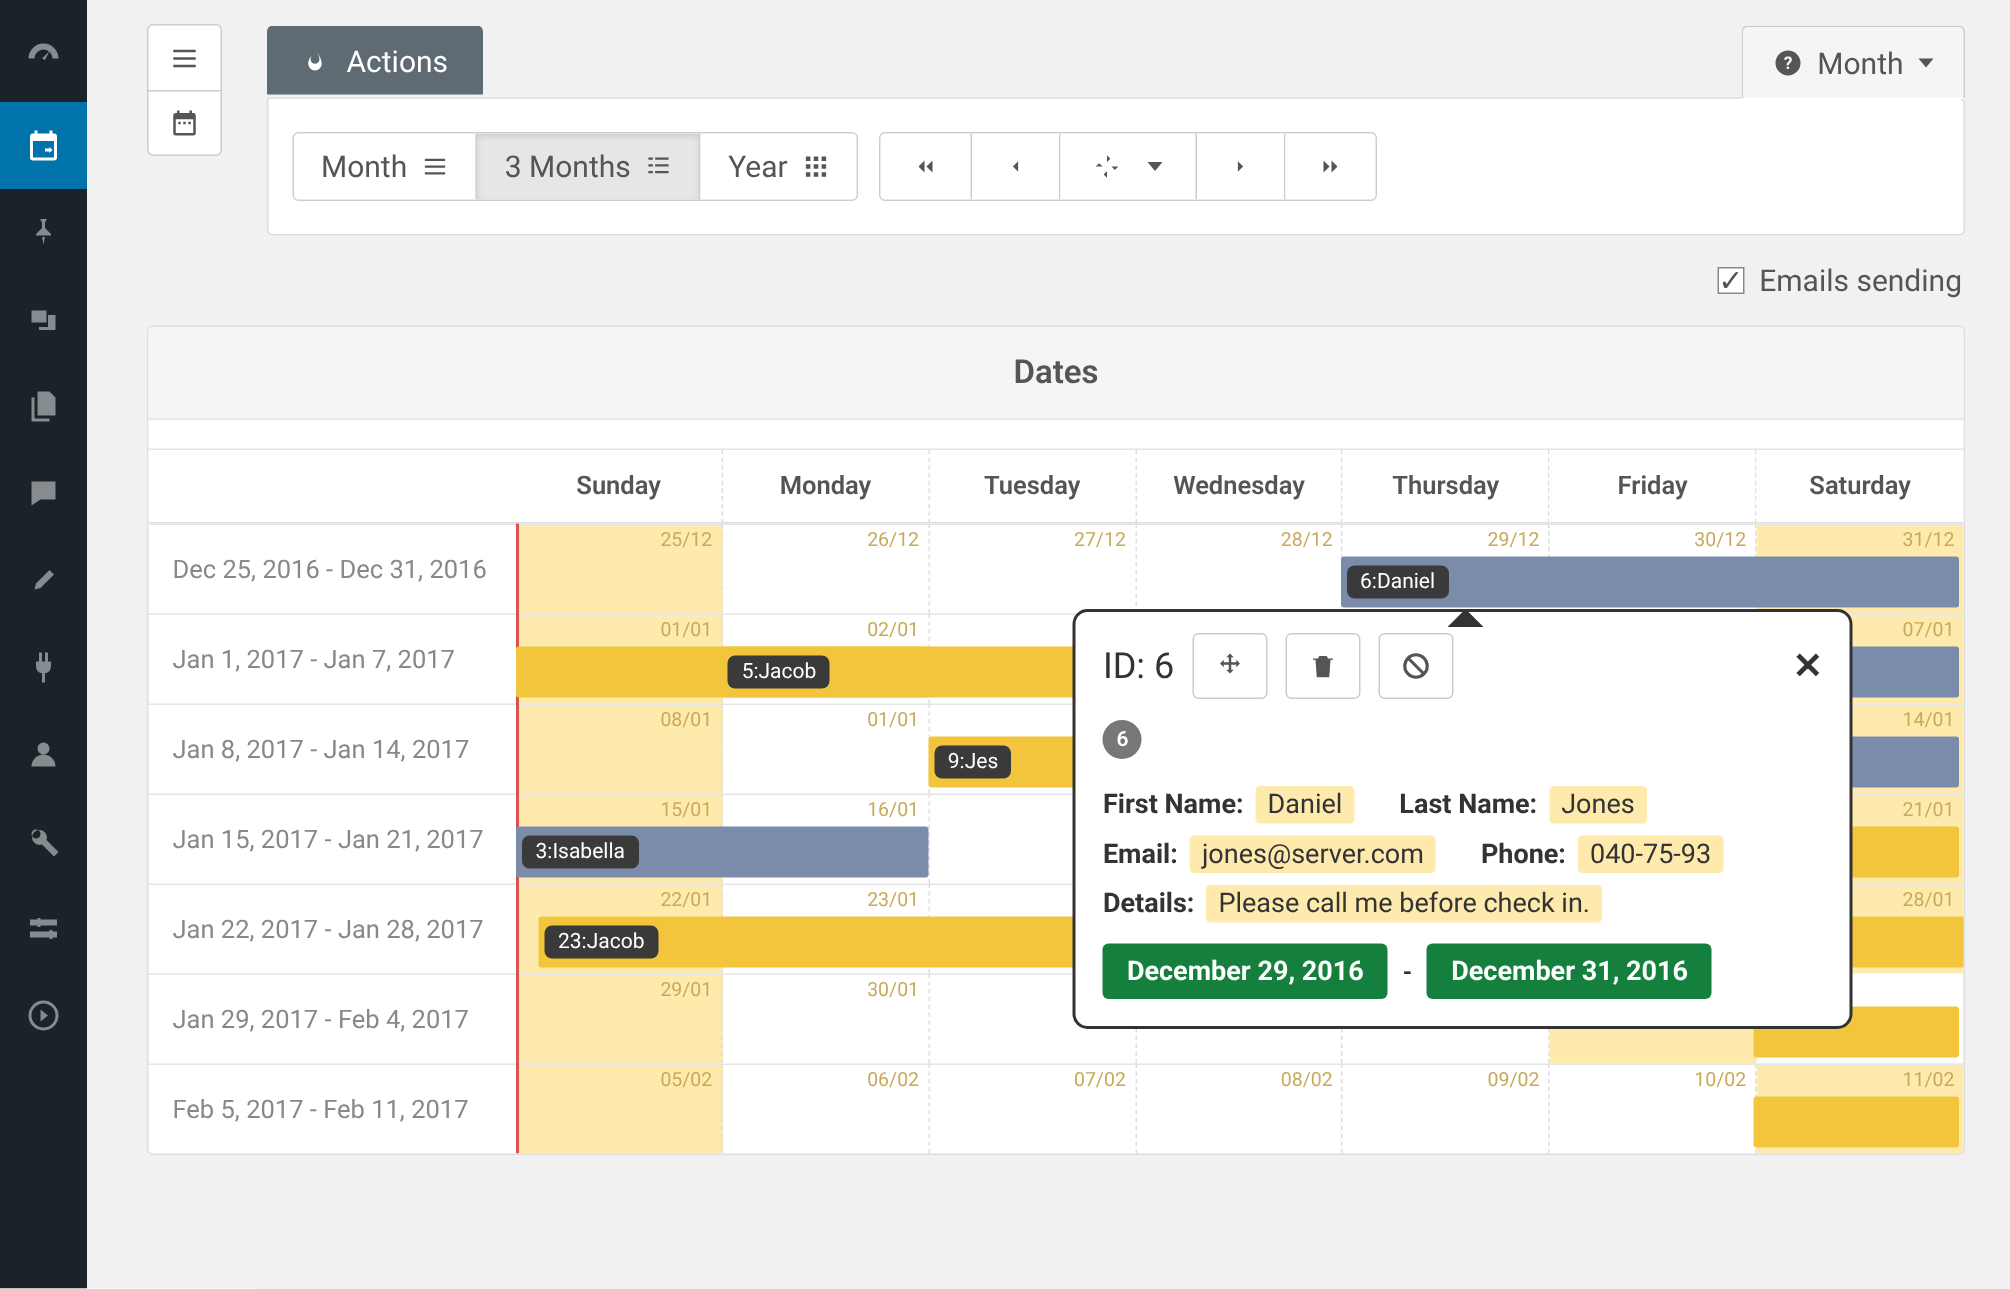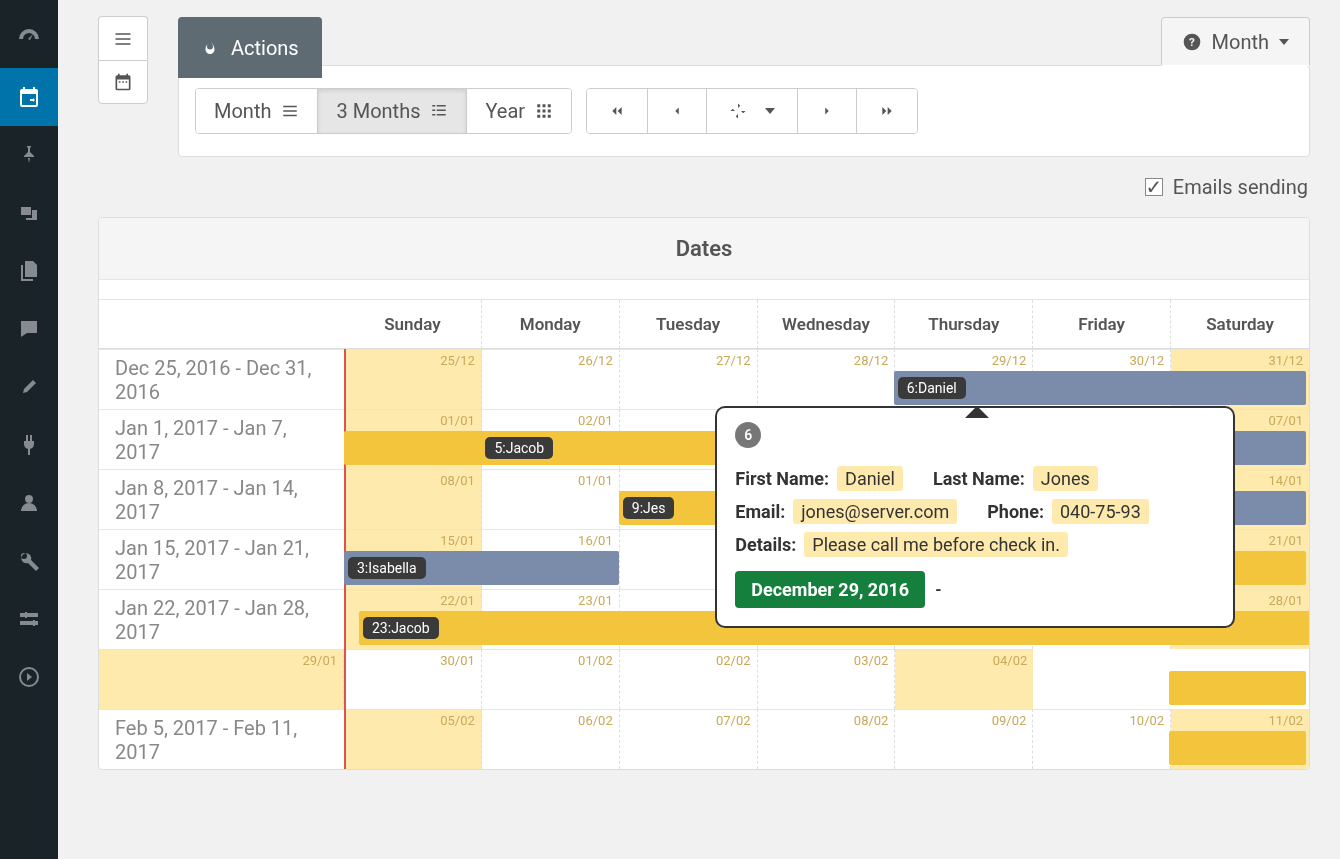--- a/index.html
+++ b/index.html
@@ -16,38 +16,38 @@
 .search-group { display: flex; margin-top: 8px; }
 .search-input { width: 300px; height: 48px; border: 1px solid #ddd; border-radius: 4px 0 0 4px; padding: 0 14px; font-size: 20px; color: #555; }
 .search-input::placeholder { color: #999; }
 .go-btn { height: 48px; padding: 0 18px; border: 1px solid #ccc; border-left: none; background: #fafafa; border-radius: 0 4px 4px 0; font-size: 20px; color: #555; display: flex; align-items: center; gap: 6px; cursor: pointer; }
 .toolbar-row { display: flex; align-items: flex-start; gap: 30px; margin-bottom: 14px; }
 .vbtn-group { display: flex; flex-direction: column; }
 .icon-btn { width: 50px; height: 44px; border: 1px solid #ccc; background: #fff; display: flex; align-items: center; justify-content: center; cursor: pointer; color: #555; }
 .vbtn-group .icon-btn:first-child { border-radius: 4px 4px 0 0; border-bottom: none; }
 .vbtn-group .icon-btn:last-child { border-radius: 0 0 4px 4px; }
 .panel { flex: 1; border: 1px solid #ddd; border-radius: 0 4px 4px 4px; background: #fff; position: relative; }
-.actions-tab { position: absolute; top: -49px; left: -1px; height: 61px; background: #5f6b72; color: #fff; border: 1px solid #5f6b72; border-bottom: none; border-radius: 4px 4px 0 0; padding: 0 22px; display: flex; align-items: center; gap: 12px; font-size: 20px; cursor: pointer; }
+.actions-tab { position: absolute; top: -49px; left: -1px; height: 46px; background: #5f6b72; color: #fff; border: 1px solid #5f6b72; border-bottom: none; border-radius: 4px 4px 0 0; padding: 0 22px; display: flex; align-items: center; gap: 12px; font-size: 20px; cursor: pointer; }
 .help-btn { position: absolute; top: -49px; right: -1px; height: 49px; border: 1px solid #ccc; border-bottom-color: #fff; border-radius: 4px 4px 0 0; background: #f5f5f5; padding: 0 20px; display: flex; align-items: center; gap: 10px; font-size: 20px; color: #555; cursor: pointer; }
 .panel-inner { padding: 22px 16px; display: flex; gap: 14px; margin-top: 0; }
 .btn-group { display: flex; border-radius: 4px; overflow: hidden; border: 1px solid #ccc; }
 .btn-group .pill { padding: 10px 18px; background: #fff; border-right: 1px solid #ccc; display: flex; align-items: center; gap: 10px; font-size: 20px; color: #555; cursor: pointer; }
 .btn-group .pill:last-child { border-right: none; }
 .btn-group .pill.active { background: #e6e6e6; box-shadow: inset 0 2px 4px rgba(0,0,0,0.1); }
 .btn-group .pill.navicon { padding: 10px 22px; }
 .emails-row { text-align: right; padding: 4px 2px 18px; font-size: 20px; color: #555; display: flex; justify-content: flex-end; align-items: center; gap: 10px; }
 .checkbox { width: 18px; height: 18px; border: 1px solid #888; display: inline-flex; align-items: center; justify-content: center; background: #fff; }
 .grid-wrap { border: 1px solid #ddd; border-radius: 4px; background: #fff; overflow: hidden; }
 .grid-header-title { text-align: center; font-size: 22px; font-weight: 600; color: #555; padding: 18px 0; background: #f5f5f5; border-bottom: 1px solid #e5e5e5; }
 .grid-spacer { height: 20px; background: #fff; border-bottom: 1px solid #e5e5e5; }
 .grid { display: grid; grid-template-columns: 245px repeat(7, 1fr); }
 .grid-head { background: #fff; border-bottom: 1px solid #ddd; padding: 14px 0; text-align: center; font-weight: 600; color: #555; font-size: 17px; }
 .grid-head.blank { background: #fff; }
 .col-div { border-right: 1px dashed #ddd; }
-.week-label { padding: 0 16px; display: flex; align-items: center; font-size: 20px; color: #888; border-top: 1px solid #e5e5e5; height: 60px; }
+.week-label { padding: 0 16px; display: flex; align-items: center; font-size: 17px; color: #888; border-top: 1px solid #e5e5e5; height: 60px; }
 .cell { border-top: 1px solid #e5e5e5; height: 60px; position: relative; text-align: right; padding: 3px 6px 0 0; font-size: 13px; color: #c9a95a; }
 .cell.weekend { background: #ffeaae; }
 .today-line { position: absolute; top: 0; bottom: 0; left: 245px; width: 2px; background: #d9534f; z-index: 2; }
 .booking { position: absolute; height: 34px; border-radius: 2px; display: flex; align-items: center; z-index: 3; }
 .booking.blue { background: #7b8cab; }
 .booking.yellow { background: #f2c53d; }
 .chip { background: #3a3a3a; color: #fff; border-radius: 5px; padding: 3px 9px; font-size: 14px; margin-left: 4px; white-space: nowrap; }
 .popover { position: absolute; width: 520px; background: #fff; border: 2px solid #333; border-radius: 10px; z-index: 10; padding: 14px 18px 18px; }
 .popover::before { content: ""; position: absolute; top: -14px; left: 248px; border: 12px solid transparent; border-bottom-color: #333; }
 .pop-head { display: flex; justify-content: space-between; align-items: center; margin-bottom: 14px; }
@@ -280,20 +280,21 @@
             <div class="week-label">Jan 22, 2017 - Jan 28, 2017</div>
             <div class="cell weekend col-div">22/01</div>
             <div class="cell col-div">23/01</div>
             <div class="cell col-div">24/01</div>
             <div class="cell col-div">25/01</div>
             <div class="cell col-div">26/01</div>
             <div class="cell col-div">27/01</div>
             <div class="cell weekend">28/01</div>
           </div>
           <div class="grid">
+            <div class="week-label">Jan 29, 2017 - Feb 4, 2017</div>
             <div class="cell weekend col-div">29/01</div>
             <div class="cell col-div">30/01</div>
             <div class="cell col-div">01/02</div>
             <div class="cell col-div">02/02</div>
             <div class="cell col-div">03/02</div>
             <div class="cell weekend">04/02</div>
           </div>
           <div class="grid">
             <div class="week-label">Feb 5, 2017 - Feb 11, 2017</div>
             <div class="cell weekend col-div">05/02</div>
@@ -324,20 +325,42 @@
           <div class="booking yellow" style="left: 1069.57px; top: 202px; width: 137.429px;"></div>
           <div class="booking yellow" style="left: 260px; top: 262px; width: 962px;">
             <span class="chip">23:Jacob</span>
           </div>
           <div class="booking yellow" style="left: 1069.57px; top: 322px; width: 137.429px;"></div>
           <div class="booking yellow" style="left: 1069.57px; top: 382px; width: 137.429px;"></div>
         </div>
     </div>
 
     <div class="popover" id="popover" style="left: 715.286px; top: 406px;">
+      <div class="pop-head">
+        <div class="pop-head-left">
+          <span class="pop-id"><span>ID: </span><span>6</span></span>
+          <button class="pop-btn">
+              <svg width="20" height="20" viewBox="0 0 24 24" fill="currentColor">
+                <path d="M12 2l3 3h-2v4h4V7l3 3-3 3v-2h-4v4h2l-3 3-3-3h2v-4H7v2l-3-3 3-3v2h4V5H9z"></path>
+              </svg>
+            </button>
+          <button class="pop-btn">
+              <svg width="20" height="20" viewBox="0 0 24 24" fill="currentColor">
+                <path d="M6 7h12l-1 14H7zM9 4h6l1 2H8zM4 6h16v1H4z"></path>
+              </svg>
+            </button>
+          <button class="pop-btn">
+              <svg width="20" height="20" viewBox="0 0 24 24" fill="none" stroke="currentColor" stroke-width="2.5">
+                <circle cx="12" cy="12" r="9"></circle>
+                <path d="M6 6l12 12"></path>
+              </svg>
+            </button>
+        </div>
+        <span class="close-btn">✕</span>
+      </div>
       <span class="badge-id">6</span>
       <div class="pop-row">
         <span class="pop-label"><span>First Name</span>:</span>
         <span class="hl">Daniel</span>
         <span style="width:14px"></span>
         <span class="pop-label"><span>Last Name</span>:</span>
         <span class="hl">Jones</span>
       </div>
       <div class="pop-row">
         <span class="pop-label"><span>Email</span>:</span>
@@ -346,17 +369,18 @@
         <span class="pop-label"><span>Phone</span>:</span>
         <span class="hl">040-75-93</span>
       </div>
       <div class="pop-row">
         <span class="pop-label"><span>Details</span>:</span>
         <span class="hl">Please call me before check in.</span>
       </div>
       <div class="date-pills">
         <span class="date-pill">December 29, 2016</span>
         <span style="font-weight:700">-</span>
+        <span class="date-pill">December 31, 2016</span>
       </div>
     </div>
 
   </div>
 </div>
 
 </body></html>

